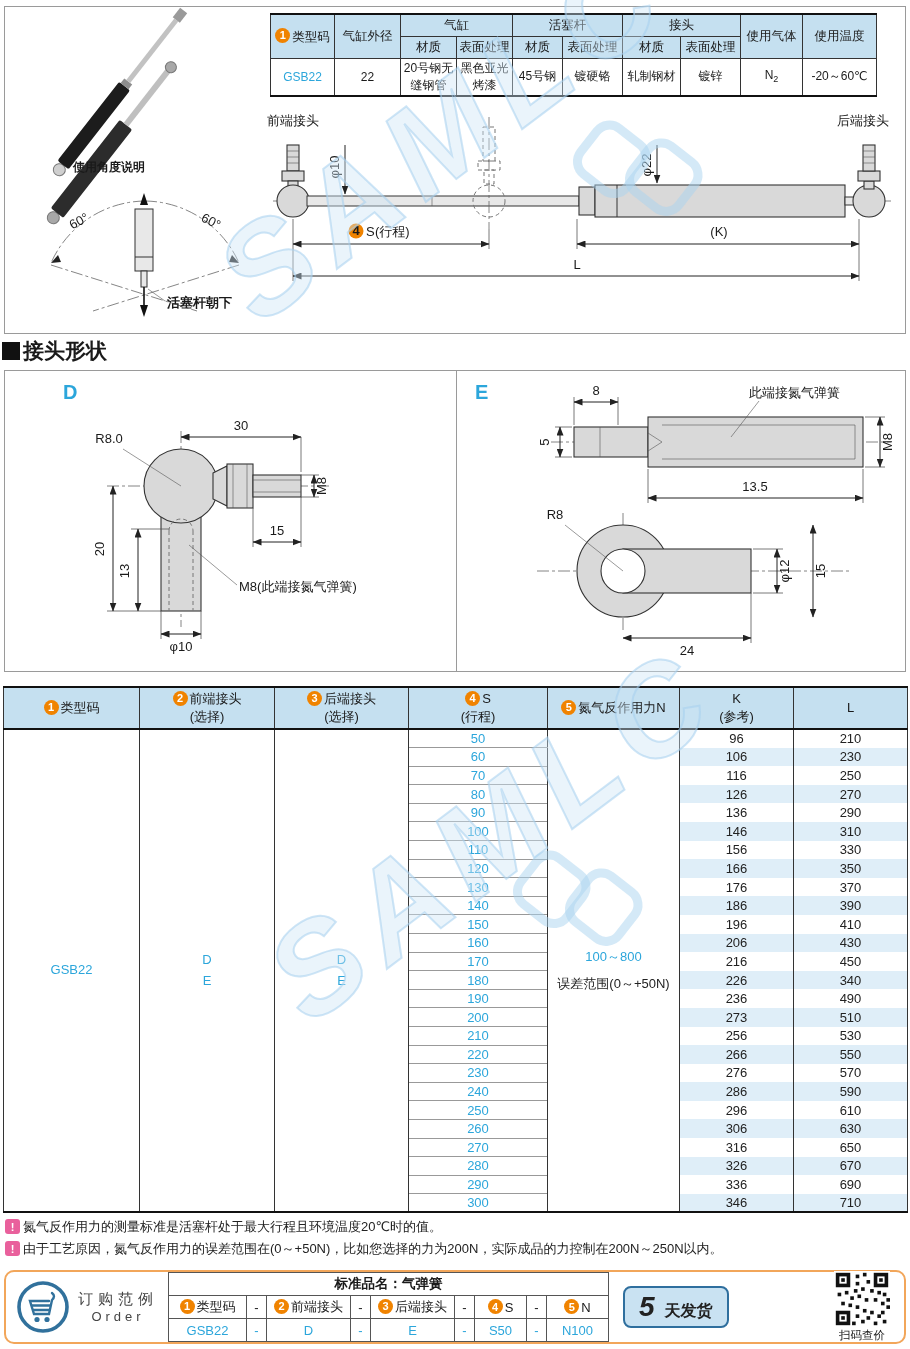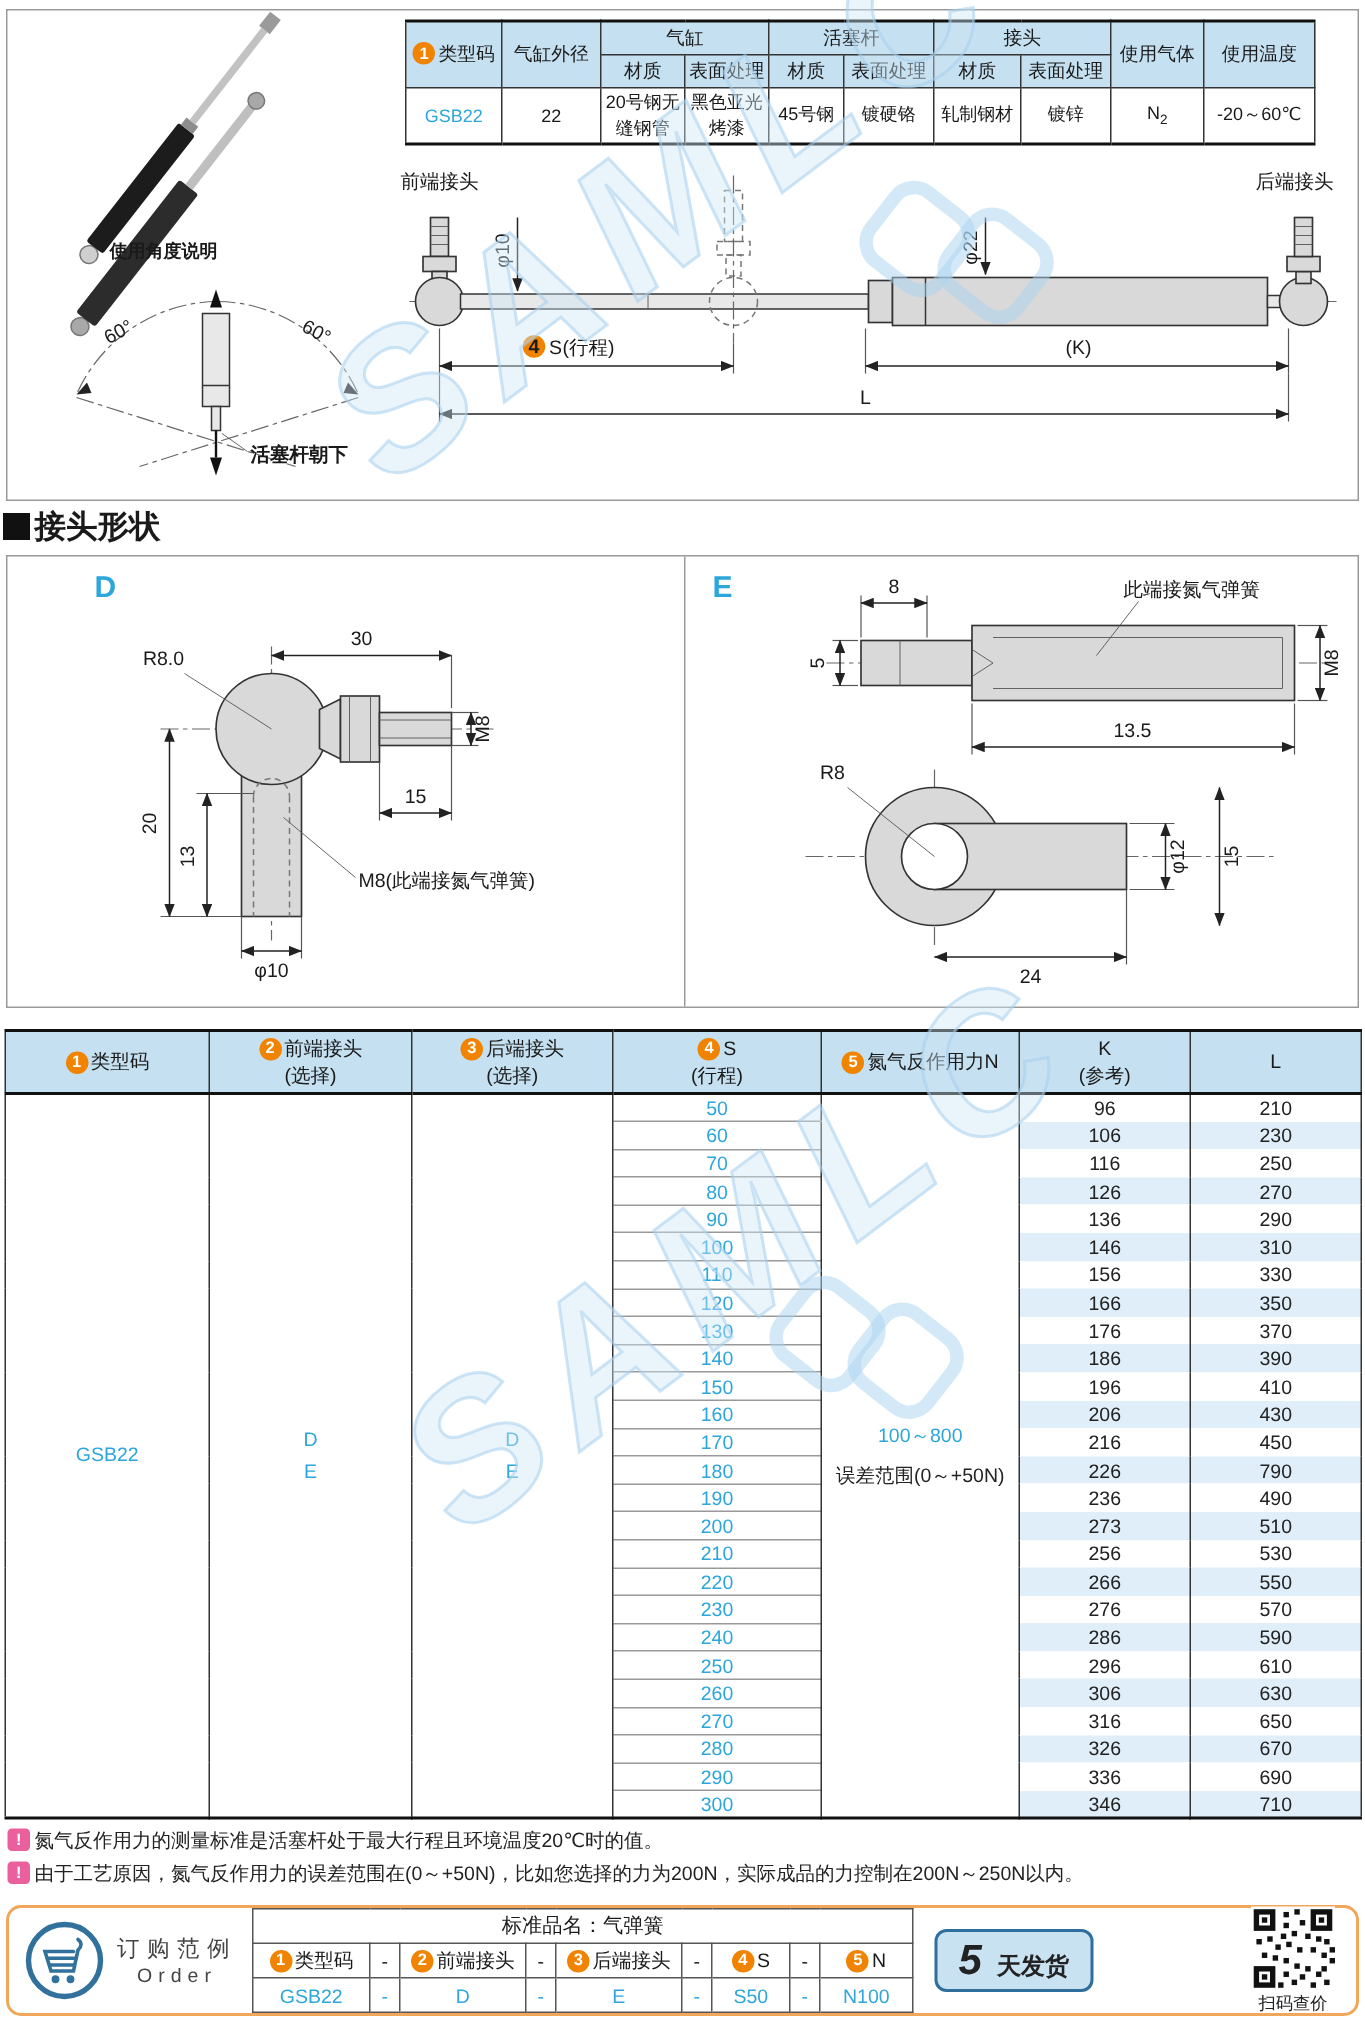--- a/index.html
+++ b/index.html
@@ -71,21 +71,21 @@
   
   .footer { left:4px; top:1270px; width:902px; height:74px; border:2px solid #F2A65A; border-radius:10px;
             display:flex; align-items:center; padding:0 10px; background:#fff; z-index:2;}
   .stamp { display:flex; align-items:center;text-align:center; }
   .stamp-txt { margin-left:8px; color:#444; }
   .stamp-txt .cn { font-size:15px; letter-spacing:5px; white-space:nowrap; }
   .stamp-txt .en { font-size:13px; letter-spacing:4px; }
   .order-table { border-collapse:collapse; table-layout:fixed; width:440px; text-align:center; font-size:13px;
                  margin-left:10px; }
   .order-table td { border:1px solid #555; height:23px; padding:0; }
-  .order-table .ttl { font-weight:normal; font-size:13.5px; }
+  .order-table .ttl { font-weight:bold; font-size:13.5px; }
   .order-table .od { border-left:none; border-right:none; }
   .badge { margin-left:14px; border:2px solid #2F6F9E; background:#C9E2F2; border-radius:8px;
            padding:3px 14px; display:flex; align-items:baseline; white-space:nowrap; }
   .badge .n5 { font-size:28px; font-style:italic; font-weight:bold; color:#222; margin-right:10px; }
   .badge .un { font-size:16px; font-weight:bold; color:#222; }
   .qr-wrap { margin-left:auto; display:flex; flex-direction:column; align-items:center; width:64px; }
   .qr-label { font-size:11.5px; color:#222; margin-top:1px; white-space:nowrap; }
   sub { font-size:9px; }
 </style>
 </head>
@@ -455,21 +455,21 @@
           <td class="kl alt">430</td>
         </tr>
         <tr>
           <td class="s-cell">170</td>
           <td class="kl">216</td>
           <td class="kl">450</td>
         </tr>
         <tr>
           <td class="s-cell">180</td>
           <td class="kl alt">226</td>
-          <td class="kl alt">790</td>
+          <td class="kl alt">340</td>
         </tr>
         <tr>
           <td class="s-cell">190</td>
           <td class="kl">236</td>
           <td class="kl">490</td>
         </tr>
         <tr>
           <td class="s-cell">200</td>
           <td class="kl alt">273</td>
           <td class="kl alt">510</td>

